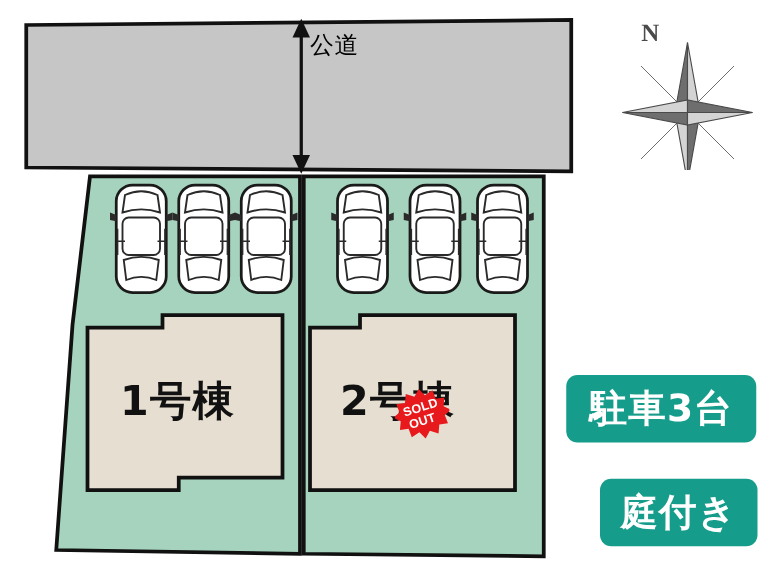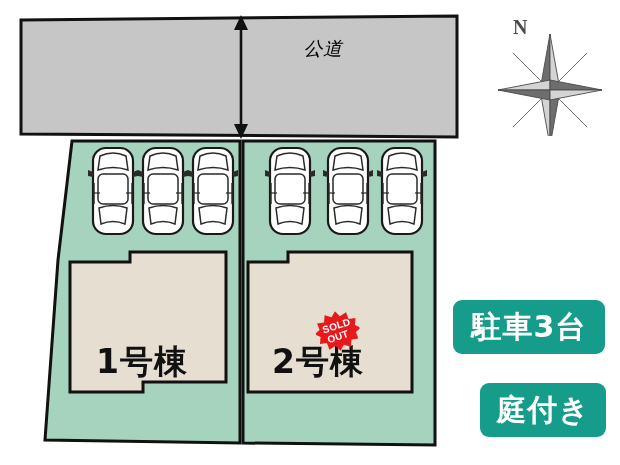--- a/index.html
+++ b/index.html
@@ -26,42 +26,39 @@
     position: absolute;
     left: 0; top: 0;
     width: 620px;
     height: 465px;
   }
 
   
   .road-label {
     position: absolute;
     left: 248px;
-    top: 36px;
+    top: 24px;
     width: 150px;
-    text-align: center;
     color: #000000;
     font-size: 19px;
     line-height: 25px;
     font-weight: 400;
     font-family: "DejaVu Sans", "Liberation Sans", sans-serif;
     white-space: pre-line;
     letter-spacing: 0.5px;
-    font-style: italic;
   }
 
   .bldg-label {
     position: absolute;
     color: #111111;
     font-size: 33px;
     font-weight: 700;
     letter-spacing: 1px;
     font-family: "DejaVu Sans", "Liberation Sans", sans-serif;
     white-space: nowrap;
-    margin-top: 41px;
   }
   #bldg-label-1 { left: 96px; top: 299px; }
   #bldg-label-2 { left: 272px; top: 299px; }
 
   
   #sold-out-badge {
     position: absolute;
     left: 316px;
     top: 311px;
     width: 44px;

